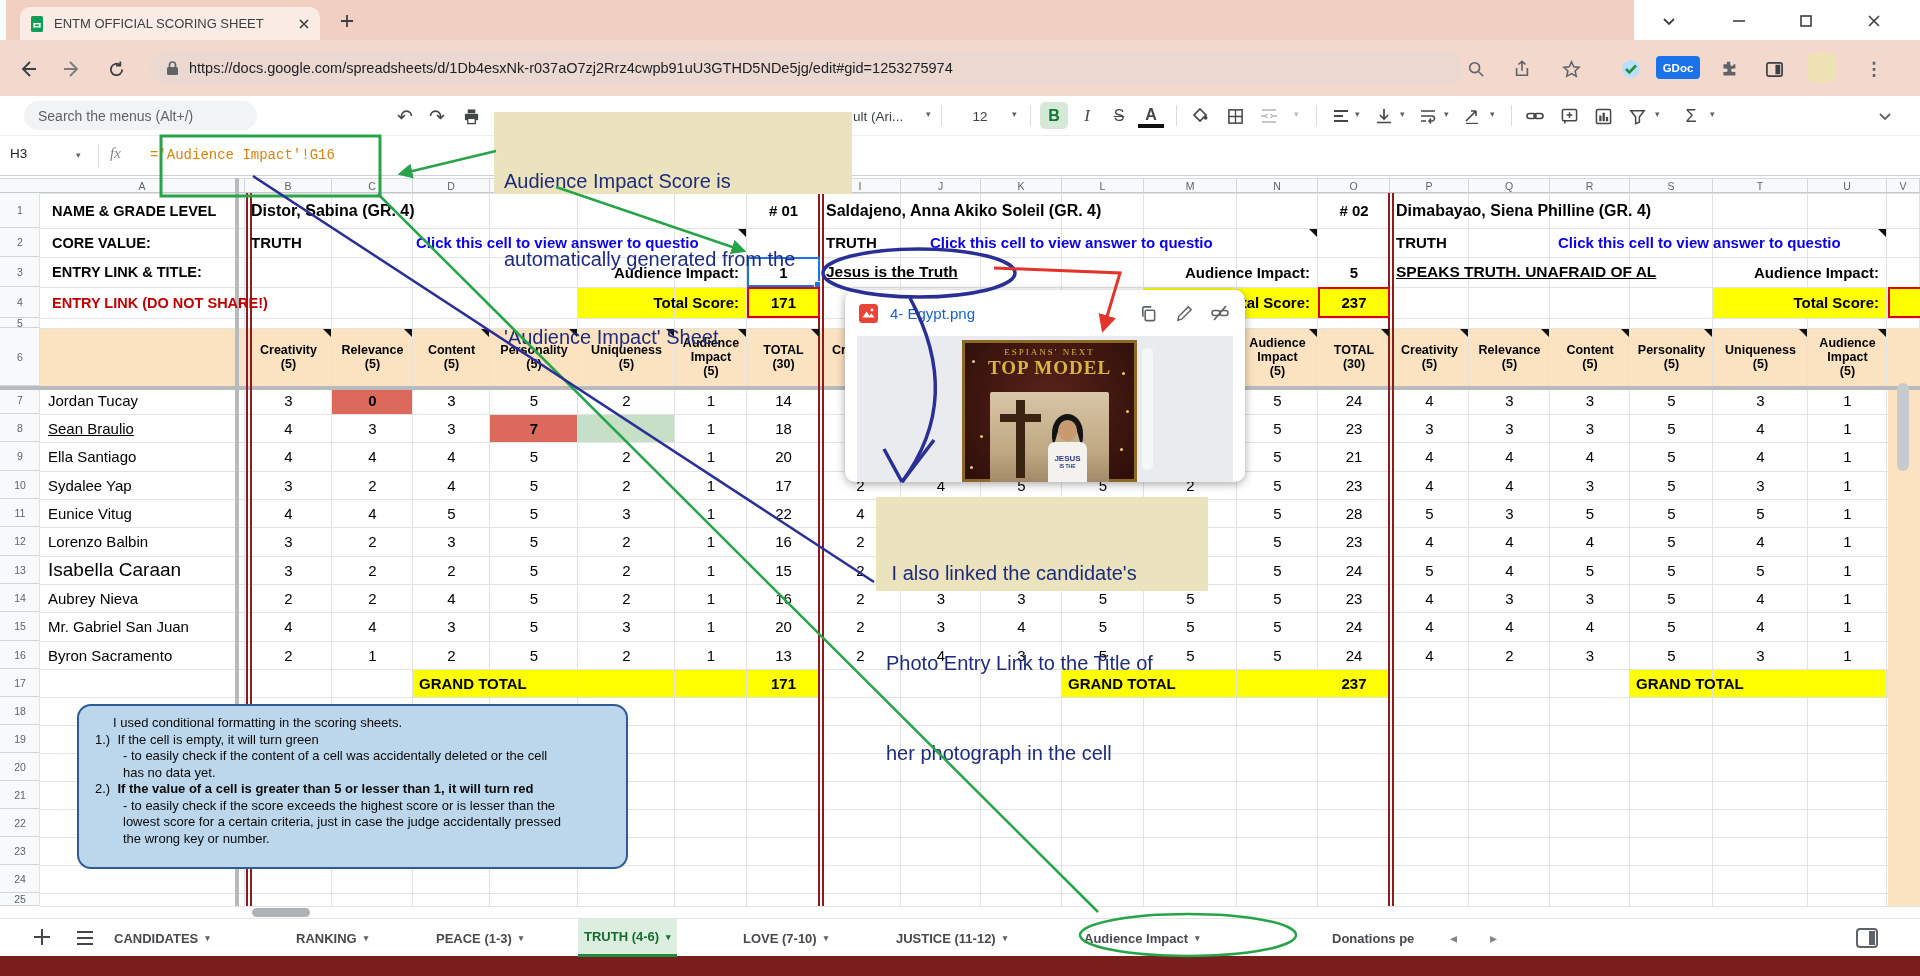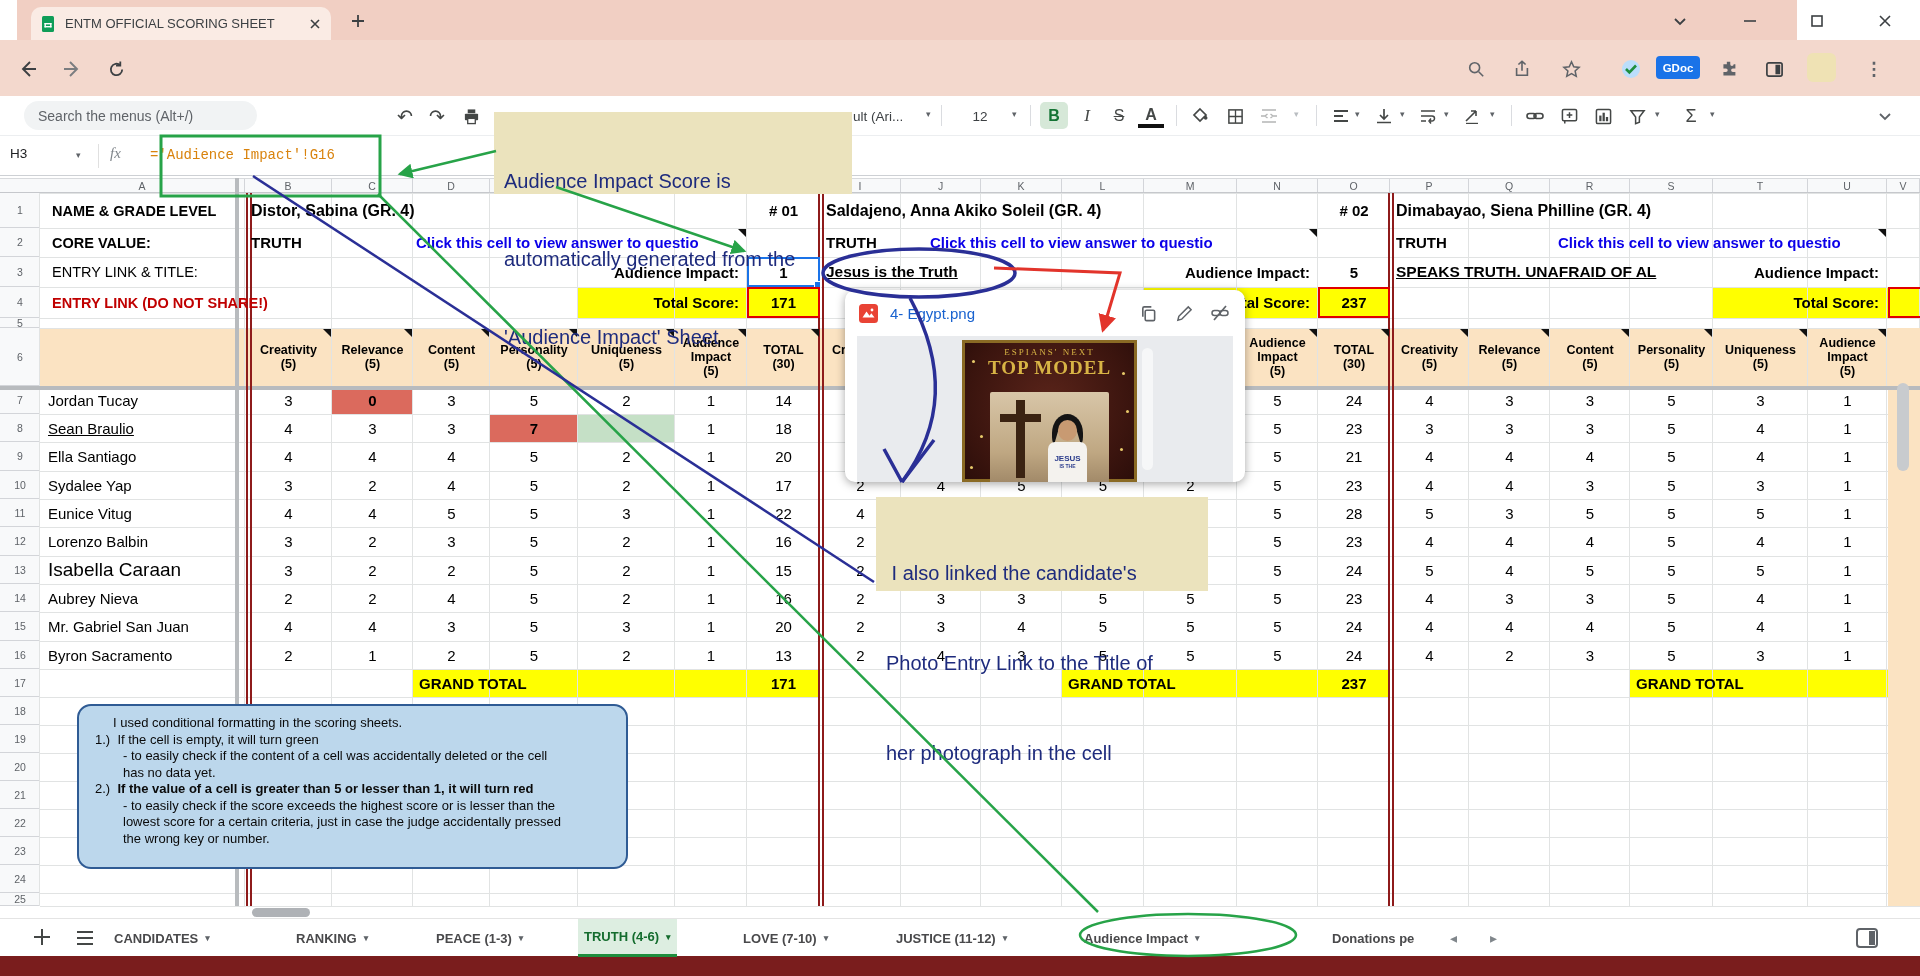--- a/index.html
+++ b/index.html
@@ -2,21 +2,21 @@
 <html style="--annotation-green: #27A348; --annotation-navy: #2A2F96; --annotation-red: #E2342B; --note-bg: #EBE3BD; --note-text: #1E2B7D; --bubble-bg: #BCD7EC; --bubble-border: #2F5B94; --tan: #FBE3C2; --yellow: #FFFF00; --red-cell: #DB6A5D; --green-cell: #C5E0C6; --maroon: #8E1B1B; --link-blue: #0B00E8;"><head>
 <meta charset="utf-8">
 <style>
   html,body{margin:0;padding:0;background:#555;}
   #stage{position:relative;width:1920px;height:976px;overflow:hidden;background:#fff;
          font-family:"Liberation Sans",sans-serif;}
   #stage *{box-sizing:border-box;}
   .abs{position:absolute;}
 
   
-  .titlebar{position:absolute;left:17px;top:0;width:1780px;height:40px;background:#F1CFC3;}
+  .titlebar{position:absolute;left:6px;top:0;width:1628px;height:40px;background:#F1CFC3;}
   .btab{position:absolute;left:14px;top:7px;width:300px;height:33px;background:#FAEBE4;
         border-radius:10px 10px 0 0;display:flex;align-items:center;padding:0 10px;}
   .btab-title{font-size:13px;color:#3C4043;white-space:nowrap;overflow:hidden;flex:1;margin-left:8px;}
   .wbtn{position:absolute;top:10px;width:22px;height:22px;display:flex;align-items:center;justify-content:center;color:#3C4043;}
   .browser-toolbar{position:absolute;left:0;top:40px;width:1920px;height:56px;background:#F3D8CD;}
   .navic{position:absolute;top:56px;width:26px;height:26px;display:flex;align-items:center;justify-content:center;
          color:#5F6368;font-size:19px;}
   .urlbar{position:absolute;left:150px;top:51px;width:1312px;height:34px;background:#EBD8D1;border-radius:17px;
           display:flex;align-items:center;padding:0 16px;}
   .urltext{font-size:14.5px;color:#202124;white-space:nowrap;overflow:hidden;margin-left:10px;}
@@ -150,20 +150,27 @@
   <div class="navic" style="left:59px;">
     <svg width="20" height="20" viewBox="0 0 20 20">
         <path d="M8,3L15,10L8,17M15,10H2" stroke="#7a7d80" stroke-width="1.9" fill="none"></path>
       </svg>
   </div>
   <div class="navic" style="left:103px;">
     <svg width="19" height="19" viewBox="0 0 20 20">
         <path d="M16,10a6,6 0 1 1 -2,-4.5" stroke="#3C4043" stroke-width="1.9" fill="none"></path>
         <path d="M14,1.5V6H9.5" fill="none" stroke="#3C4043" stroke-width="1.9"></path>
       </svg>
+  </div>
+  <div class="urlbar">
+    <svg width="13" height="16" viewBox="0 0 13 16">
+      <rect x="1" y="7" width="11" height="8" rx="1.5" fill="#5F6368"></rect>
+      <path d="M3.5,7V5a3,3 0 0 1 6,0V7" fill="none" stroke="#5F6368" stroke-width="1.7"></path>
+    </svg>
+    <span class="urltext">https://docs.google.com/spreadsheets/d/1Db4esxNk-r037aO7zj2Rrz4cwpb91uU3GTHD5NDe5jg/edit#gid=1253275974</span>
   </div>
   <div class="navic" style="left:1463px;">
     <svg width="18" height="18" viewBox="0 0 20 20">
         <circle cx="8.5" cy="8.5" r="5.5" fill="none" stroke="#5F6368" stroke-width="1.8"></circle>
         <path d="M13,13L18,18" stroke="#5F6368" stroke-width="1.8"></path>
       </svg>
   </div>
   <div class="navic" style="left:1509px;">
     <svg width="18" height="18" viewBox="0 0 20 20">
         <path d="M10,12V2M6,5l4,-3.5L14,5" fill="none" stroke="#5F6368" stroke-width="1.8"></path>
@@ -427,21 +434,21 @@
       <div class="abs" style="left: 235px; top: 178px; width: 4px; height: 728px; background: rgb(184, 187, 190);"></div>
       <div class="abs" style="left: 0px; top: 386px; width: 1920px; height: 4px; background: rgb(184, 187, 190);"></div>
       <div class="abs" style="left: 246px; top: 193px; width: 2px; height: 713px; background: var(--maroon);"></div>
       <div class="abs" style="left: 250px; top: 193px; width: 2px; height: 713px; background: var(--maroon);"></div>
       <div class="abs" style="left: 818px; top: 193px; width: 2px; height: 713px; background: var(--maroon);"></div>
       <div class="abs" style="left: 822px; top: 193px; width: 2px; height: 713px; background: var(--maroon);"></div>
       <div class="abs" style="left: 1388px; top: 193px; width: 2px; height: 713px; background: var(--maroon);"></div>
       <div class="abs" style="left: 1392px; top: 193px; width: 2px; height: 713px; background: var(--maroon);"></div>
       <div class="cell" style="left: 46px; top: 193px; width: 198px; height: 35px; font-weight: bold; font-size: 14.5px; padding-left: 6px;">NAME &amp; GRADE LEVEL</div>
       <div class="cell" style="left: 46px; top: 228px; width: 198px; height: 29px; font-weight: bold; font-size: 14.5px; padding-left: 6px;">CORE VALUE:</div>
-      <div class="cell" style="left: 46px; top: 257px; width: 198px; height: 30px; font-weight: normal; font-size: 14.5px; padding-left: 6px;">ENTRY LINK &amp; TITLE:</div>
+      <div class="cell" style="left: 46px; top: 257px; width: 198px; height: 30px; font-weight: bold; font-size: 14.5px; padding-left: 6px;">ENTRY LINK &amp; TITLE:</div>
       <div class="cell" style="left: 46px; top: 287px; width: 260px; height: 31px; font-weight: bold; font-size: 14.5px; padding-left: 6px; color: rgb(192, 0, 0);">ENTRY LINK (DO NOT SHARE!)</div>
       <div class="cell" style="left: 48px; top: 386px; width: 192px; height: 28px; font-size: 15px; white-space: nowrap;">Jordan Tucay</div>
       <div class="cell" style="left: 48px; top: 414px; width: 192px; height: 28px; font-size: 15px; white-space: nowrap; text-decoration: underline;">Sean Braulio</div>
       <div class="cell" style="left: 48px; top: 442px; width: 192px; height: 29px; font-size: 15px; white-space: nowrap;">Ella Santiago</div>
       <div class="cell" style="left: 48px; top: 471px; width: 192px; height: 28px; font-size: 15px; white-space: nowrap;">Sydalee Yap</div>
       <div class="cell" style="left: 48px; top: 499px; width: 192px; height: 28px; font-size: 15px; white-space: nowrap;">Eunice Vitug</div>
       <div class="cell" style="left: 48px; top: 527px; width: 192px; height: 29px; font-size: 15px; white-space: nowrap;">Lorenzo Balbin</div>
       <div class="cell" style="left: 48px; top: 556px; width: 192px; height: 28px; font-size: 19px; white-space: nowrap;">Isabella Caraan</div>
       <div class="cell" style="left: 48px; top: 584px; width: 192px; height: 28px; font-size: 15px; white-space: nowrap;">Aubrey Nieva</div>
       <div class="cell" style="left: 48px; top: 612px; width: 192px; height: 29px; font-size: 15px; white-space: nowrap;">Mr. Gabriel San Juan</div>

